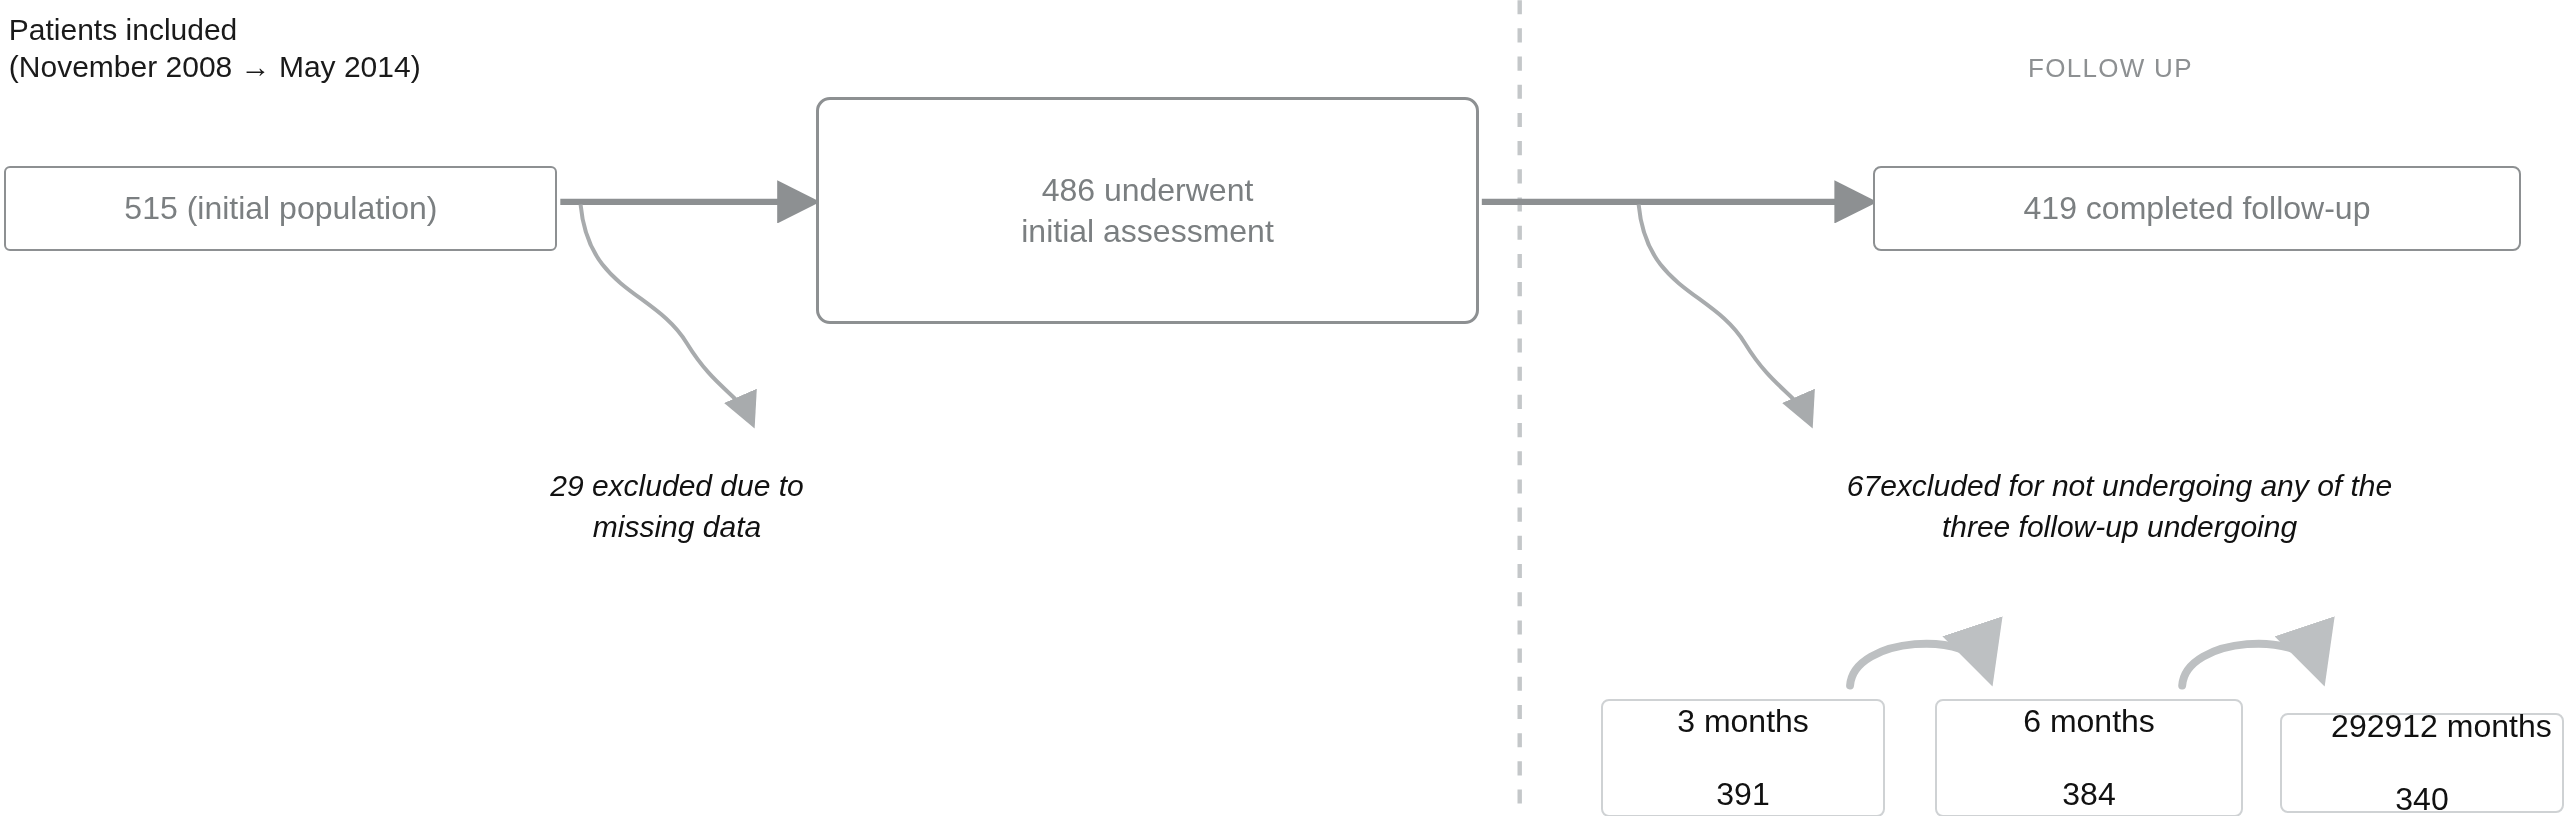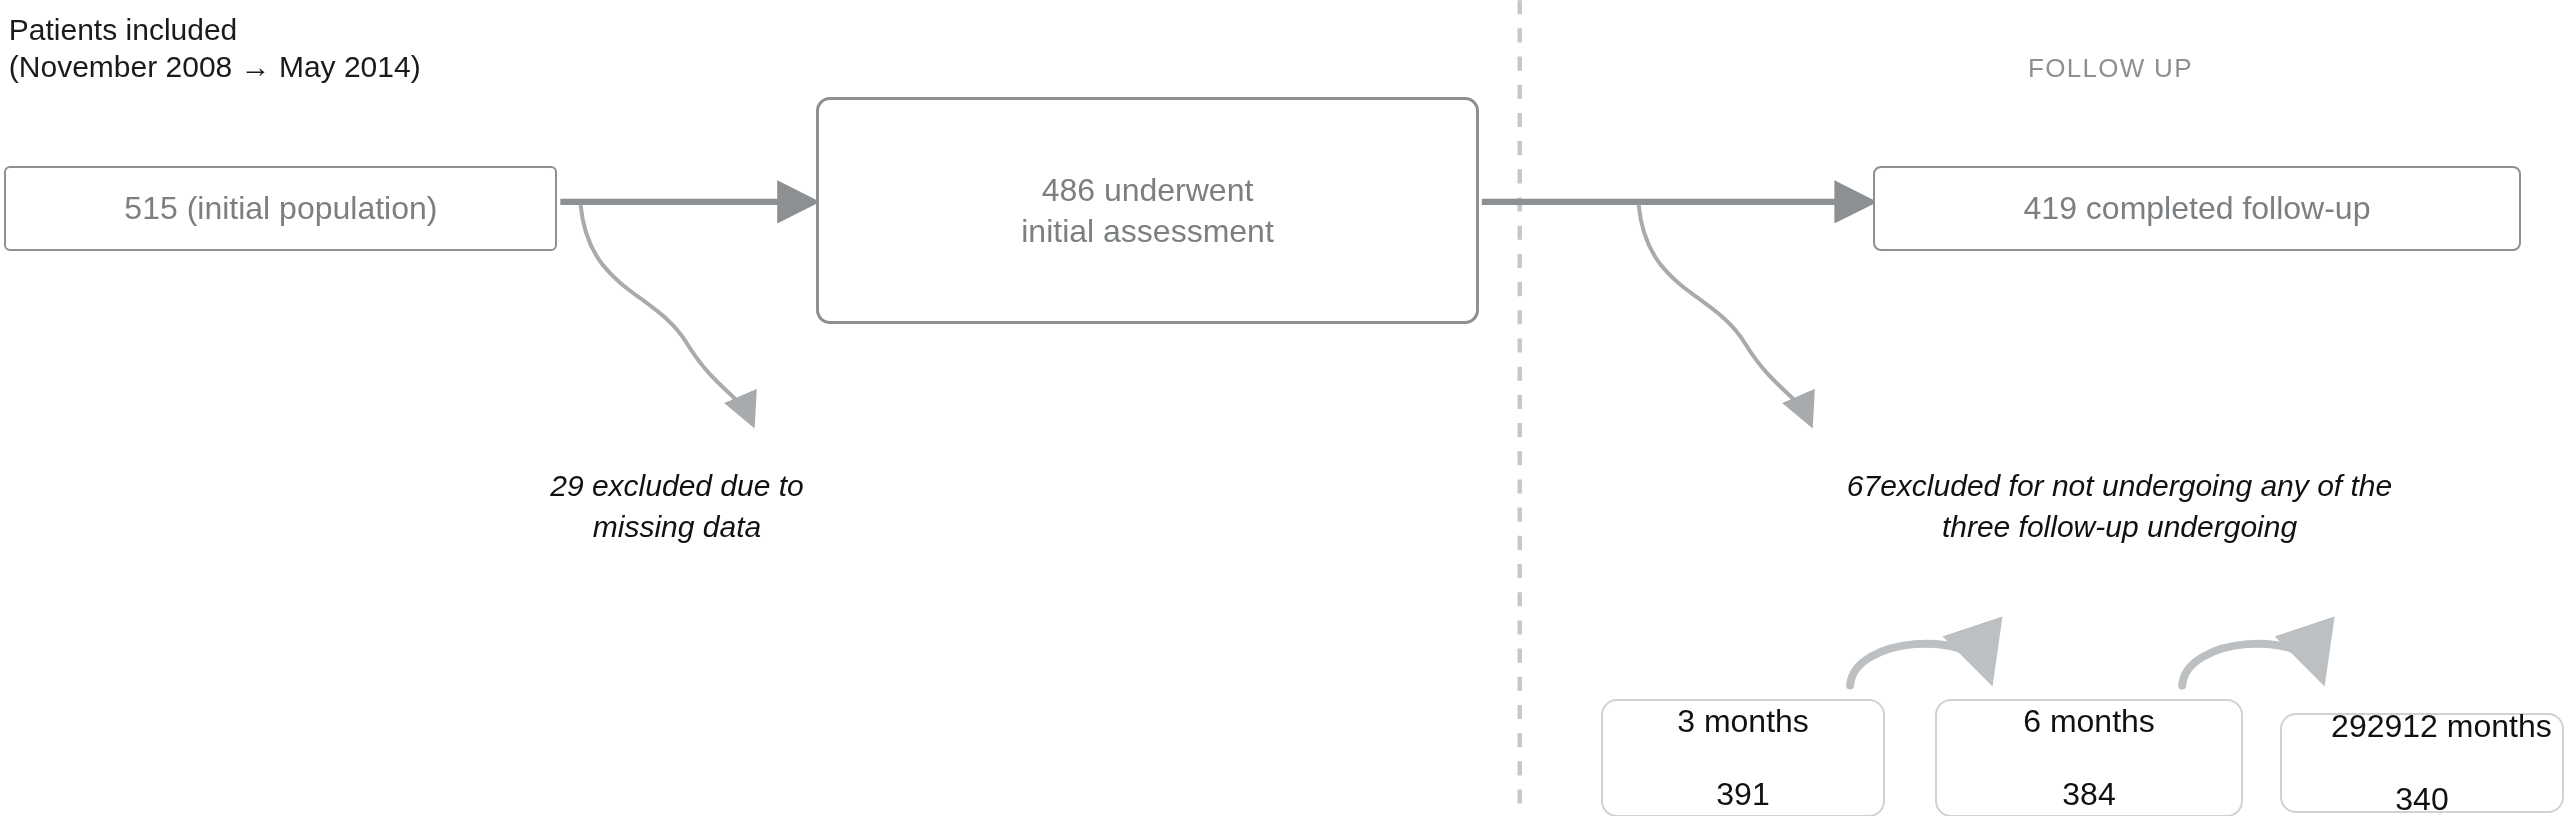--- a/index.html
+++ b/index.html
@@ -57,21 +57,21 @@
     left: 1873px; top: 166px; width: 648px; height: 85px;
     border-radius: 8px;
   }
   .node-inner { padding: 0 16px; }
 
   
   .mbox {
     position: absolute;
     box-sizing: border-box;
     border: 2.6px solid #cfd2d4;
-    border-radius: 16px;
+    border-radius: 8px;
     background: #ffffff;
     color: #111111;
     font-size: 32px;
     line-height: 41px;
     text-align: center;
     display: flex;
     flex-direction: column;
     align-items: center;
     justify-content: center;
     white-space: nowrap;

